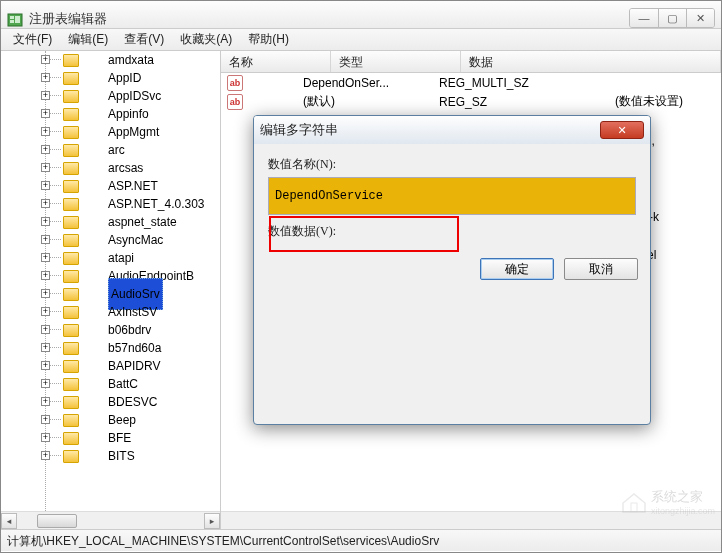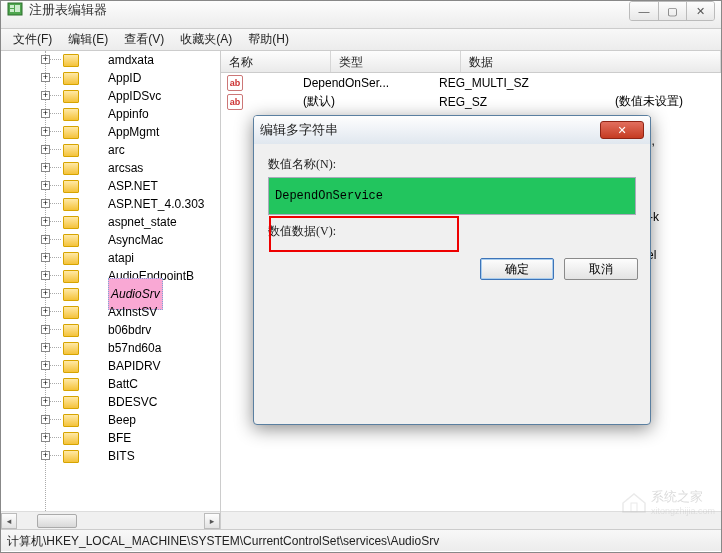--- a/index.html
+++ b/index.html
@@ -1,37 +1,37 @@
 <!DOCTYPE html>
 <html><head>
 <meta charset="utf-8">
 <style>
 * { box-sizing: border-box; margin: 0; padding: 0; font-family: "Microsoft YaHei", "SimSun", Tahoma, sans-serif; font-size: 12px; }
 body { background: #fff; width: 722px; height: 553px; overflow: hidden; border: 1px solid #888; position: relative; }
 
-.titlebar { height: 28px; background: linear-gradient(#fdfdfd,#ececec); border-bottom: 1px solid #ccc; display: flex; align-items: flex-start; padding: 0 6px; }
+.titlebar { height: 28px; background: linear-gradient(#fdfdfd,#ececec); border-bottom: 1px solid #ccc; display: flex; align-items: flex-end; padding: 0 6px; }
 .titlebar .app-icon { width: 16px; height: 16px; margin-right: 6px; }
 .titlebar .title { flex: 1; font-size: 13px; color: #333; }
 .winbtn-group { border: 1px solid #bbb; border-radius: 3px; display: flex; overflow: hidden; }
 .winbtn { width: 28px; height: 18px; display: flex; align-items: center; justify-content: center; background: linear-gradient(#fdfdfd,#e8e8e8); color: #555; font-size: 11px; cursor: default; }
 .winbtn + .winbtn { border-left: 1px solid #bbb; }
 
 .menubar { height: 22px; background: linear-gradient(#f8f8f8,#ececec); border-bottom: 1px solid #ccc; display: flex; align-items: stretch; padding: 0 4px; }
 .menu-item { padding: 0 8px; display: flex; align-items: center; color: #222; }
 
 .workspace { position: relative; height: 478px; display: flex; }
 
 .tree-pane { width: 220px; border-right: 1px solid #ccc; overflow: hidden; position: relative; background: #fff; }
 .tree-inner { position: absolute; top: -2px; left: 0; right: 0; bottom: 18px; overflow: hidden; padding: 2px 0; }
 .tree-node { display: flex; align-items: center; height: 18px; padding-left: 62px; white-space: nowrap; position: relative; }
 .tree-node::before { content:""; position:absolute; left:48px; top:8px; width:12px; border-top:1px dotted #aaa; }
 .tree-node .toggle { position:absolute; left:40px; width:9px; height:9px; border:1px solid #888; background:#fff; display:flex; align-items:center; justify-content:center; font-size:9px; line-height:7px; top:4px; }
 .tree-node .folder { width:16px; height:13px; background: linear-gradient(#ffe9a6,#f4c23a); border:1px solid #d6a400; border-radius:1px; margin-right:4px; margin-top:1px; }
 .tree-node .label { color:#000;margin-left:25px; }
-.tree-node.selected .label { background:#f9a8d4; border:1px dotted #7aa8d8; padding:8px 2px;font-style:italic; }
+.tree-node.selected .label { background:#1d4ed8; border:1px dotted #7aa8d8; padding:8px 2px; }
 .tree-vline { position:absolute; left:44px; top:0; bottom:18px; border-left:1px dotted #aaa; }
 .tree-hscroll { position:absolute; bottom:0; left:0; right:0; height:18px; background:#f0f0f0; border-top:1px solid #ddd; display:flex; align-items:center; }
 .tree-hscroll .thumb { width:40px; height:14px; margin-left:20px; background:linear-gradient(#f6f6f6,#d8d8d8); border:1px solid #aaa; border-radius:2px; }
 .tree-hscroll .arrow { width:16px; height:16px; border:1px solid #bbb; background:linear-gradient(#fdfdfd,#e3e3e3); display:flex; align-items:center; justify-content:center; font-size:9px; color:#555;}
 .tree-hscroll .track { flex:1; }
 
 .list-pane { flex:1; display:flex; flex-direction:column; min-width:0; }
 .list-header { height:22px; display:flex; background:linear-gradient(#fdfdfd,#eaeaea); border-bottom:1px solid #ccc;justify-content:space-between; }
 .list-header .col { padding:3px 8px; border-right:1px solid #d6d6d6; color:#222; }
 .col-name{width:110px;} .col-type{width:130px;} .col-data{flex:1;}
@@ -45,21 +45,21 @@
 
 .statusbar { height:22px; border-top:1px solid #ccc; background:linear-gradient(#f8f8f8,#ececec); padding:3px 6px; color:#222; white-space:nowrap; overflow:hidden; }
 
 
 .dialog-mask { position:absolute; left:252px; top:114px; width:398px; height:310px; box-shadow:0 4px 18px rgba(0,0,0,.45); border:1px solid #5a7fa0; border-radius:4px; overflow:hidden; background:#f0f0f0; }
 .dialog-title { height:28px; background:linear-gradient(#fefefe,#e0e7ef); display:flex; align-items:center; padding:0 6px; }
 .dialog-title .t { flex:1; color:#222; font-size:13px; }
 .dialog-close { width:44px; height:18px; background:linear-gradient(#e26f5e,#c53b22); border:1px solid #8f2415; border-radius:3px; color:#fff; display:flex; align-items:center; justify-content:center; font-size:11px; }
 .dialog-body { padding:10px 14px 8px; }
 .dlg-label { color:#222; margin:2px 0 4px; font-family:SimSun,serif; font-size:12px; }
-.dlg-field { width:100%; height:38px; border:1px solid #aab; background:#22c55e; padding:12px 6px; font-family:"Courier New",monospace; font-size:12px; color:#000; display:flex; align-items:center; }
+.dlg-field { width:100%; height:38px; border:1px solid #aab; background:#eab308; padding:12px 6px; font-family:"Courier New",monospace; font-size:12px; color:#000; display:flex; align-items:center; }
 .dlg-textarea { width:100%; height:156px; border:1px solid #aab; background:#fff; padding:4px 6px; font-family:"Courier New",monospace; font-size:12px; color:#000; resize:none; overflow:auto; white-space:pre; line-height:15px; }
 .red-box { position:absolute; border:2px solid #e00; pointer-events:none; }
 .dlg-buttons { display:flex; justify-content:flex-end; gap:10px; padding:6px 12px 10px; }
 .dlg-btn { width:74px; height:22px; border:1px solid #8a8a8a; border-radius:2px; background:linear-gradient(#fdfdfd,#e3e3e3); text-align:center; line-height:20px; }
 .dlg-btn.primary { border-color:#3d74b8; box-shadow:0 0 0 1px #a9cdee inset; }
 
 .watermark { position:absolute; right:6px; bottom:36px; opacity:.35; color:#888; font-size:11px; display:flex; align-items:center; gap:4px; }
 .watermark svg{opacity:.7}
 </style>
 </head>

